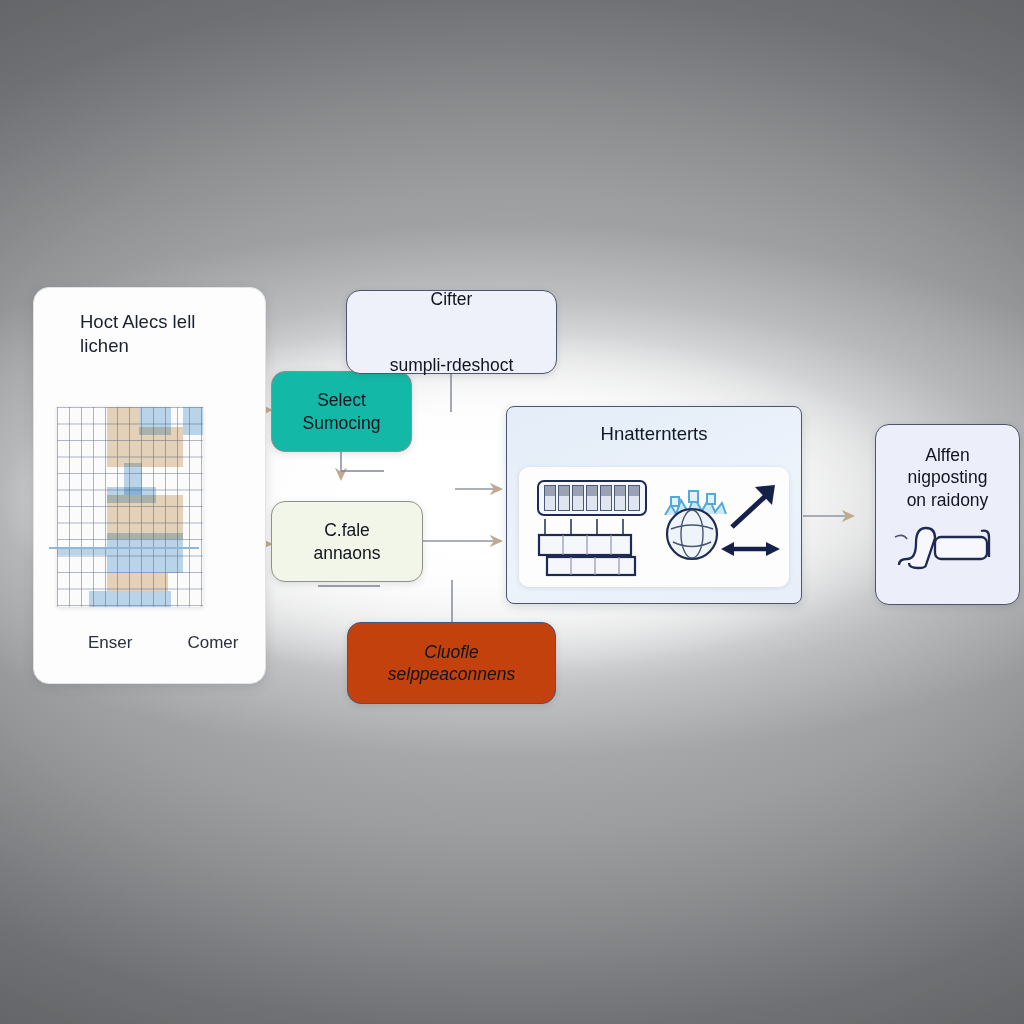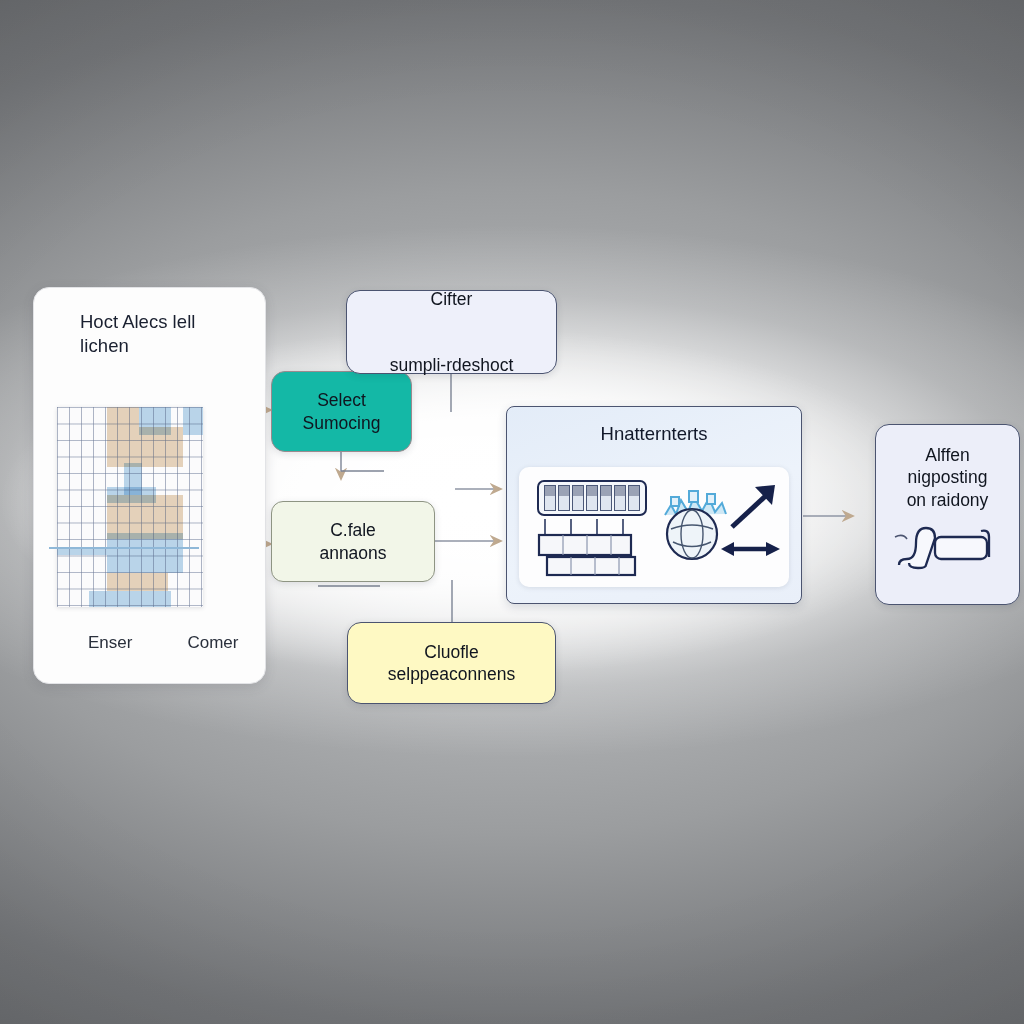--- a/index.html
+++ b/index.html
@@ -127,25 +127,24 @@
   #left-card .card-footer .f2 { margin-left: 55px; }
 
   
   #box-select {
     left: 271px; top: 371px; width: 141px; height: 81px;
     background: #faeded;
     border-color: #9a8a8e;
     font-size: 17.5px;
   }
   #box-config {
-    left: 271px; top: 501px; width: 164px; height: 81px;
+    left: 271px; top: 501px; width: 152px; height: 81px;
     background: #f2f6e8;
     border-color: #8e9483;
     font-size: 17.5px;
-    border-radius: 12px;
   }
   #box-top {
     left: 346px; top: 290px; width: 211px; height: 84px;
     background: #eef0fa;
     border-color: #4b5470;
     font-size: 17.5px;
     gap: 44px;
   }
   #box-bottom {
     left: 347px; top: 622px; width: 209px; height: 82px;
@@ -297,21 +296,21 @@
     <div class="node" id="box-config" style="background: rgb(242, 246, 232); border-color: rgb(142, 148, 131);">
       <span class="line">C.fale</span>
       <span class="line">annaons</span>
     </div>
 
     <div class="node" id="box-top" style="background: rgb(238, 240, 250); border-color: rgb(75, 84, 112);">
       <span class="line">Cifter</span>
       <span class="line">sumpli-rdeshoct</span>
     </div>
 
-    <div class="node" id="box-bottom" style="background: #fef9c3; border-color: rgb(75, 84, 112);">
+    <div class="node" id="box-bottom" style="background: #c2410c; border-color: rgb(75, 84, 112); font-style: italic;">
       <span class="line">Cluofle</span>
       <span class="line">selppeaconnens</span>
     </div>
 
     <div id="center-panel" style="border-color: rgb(75, 84, 112);">
       <div class="panel-title">Hnatternterts</div>
 
       <div class="inner-card">
 
         <div class="rack">

